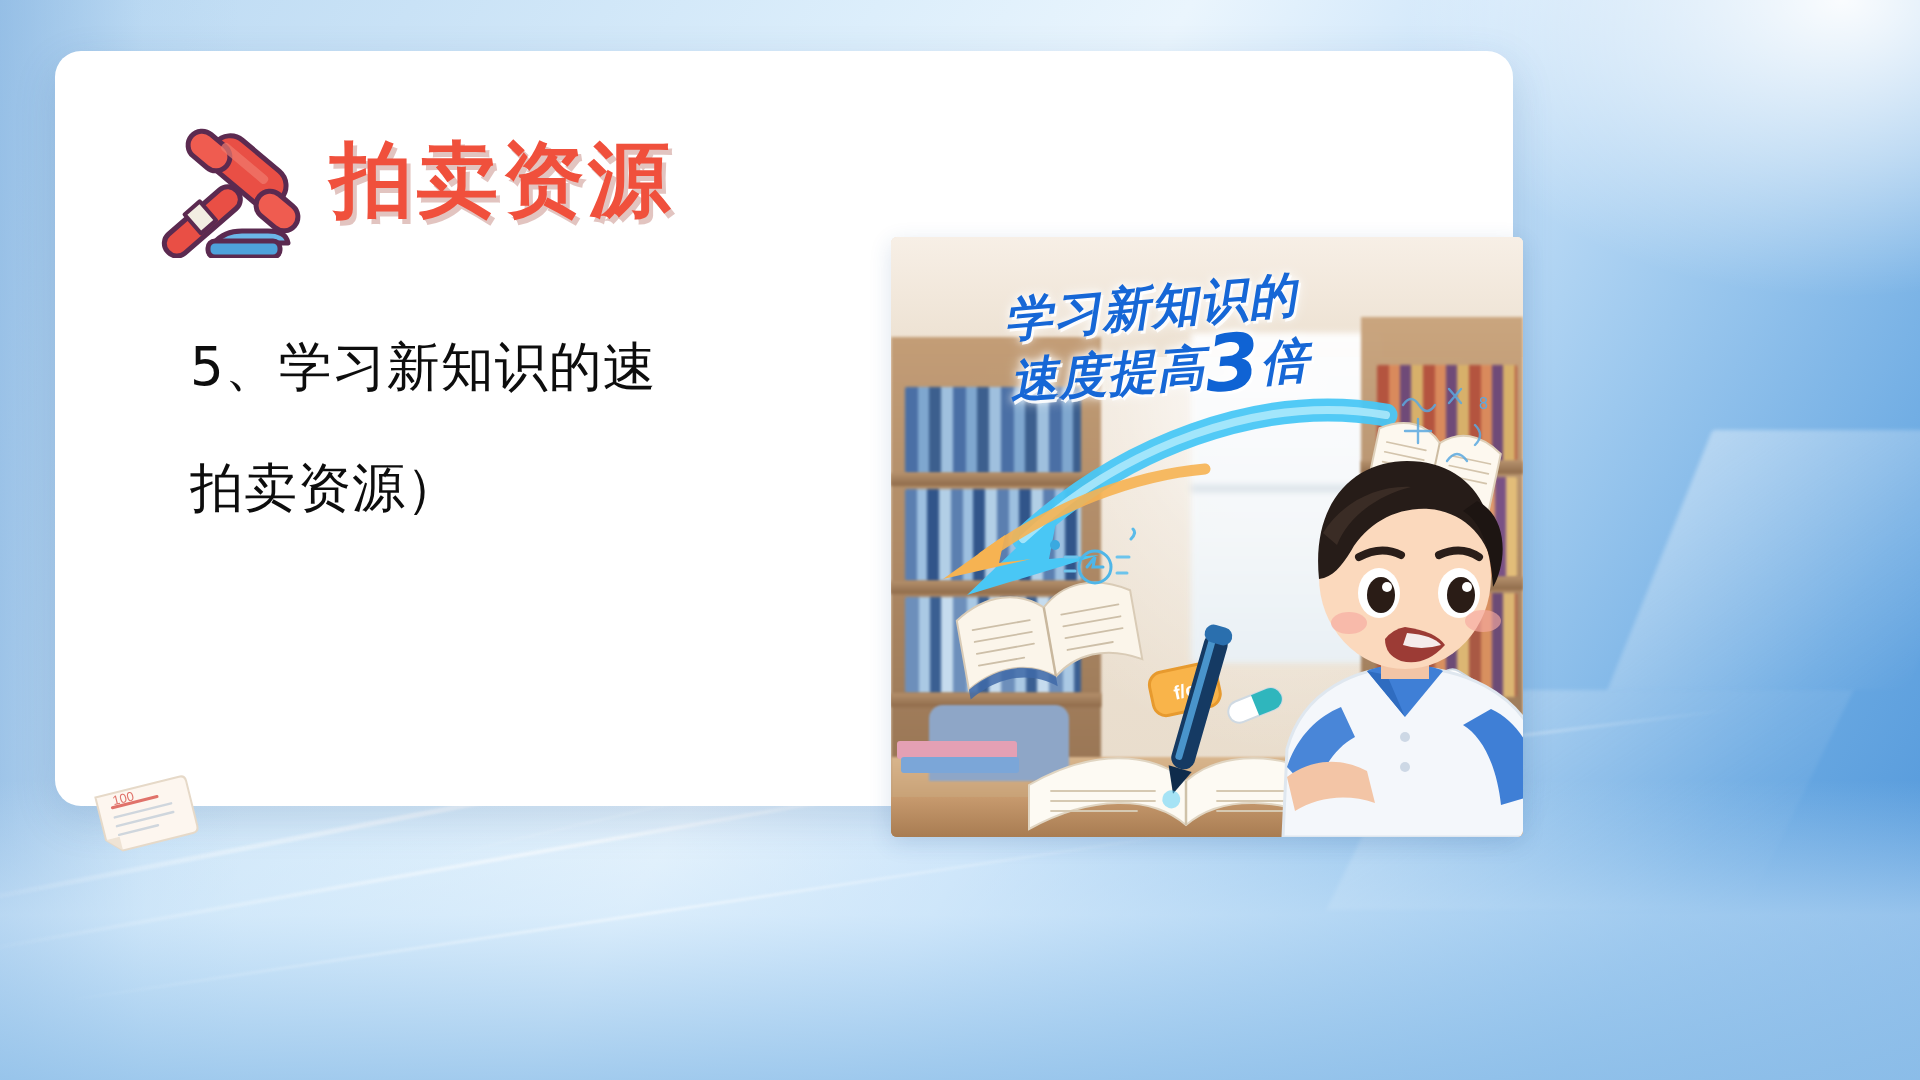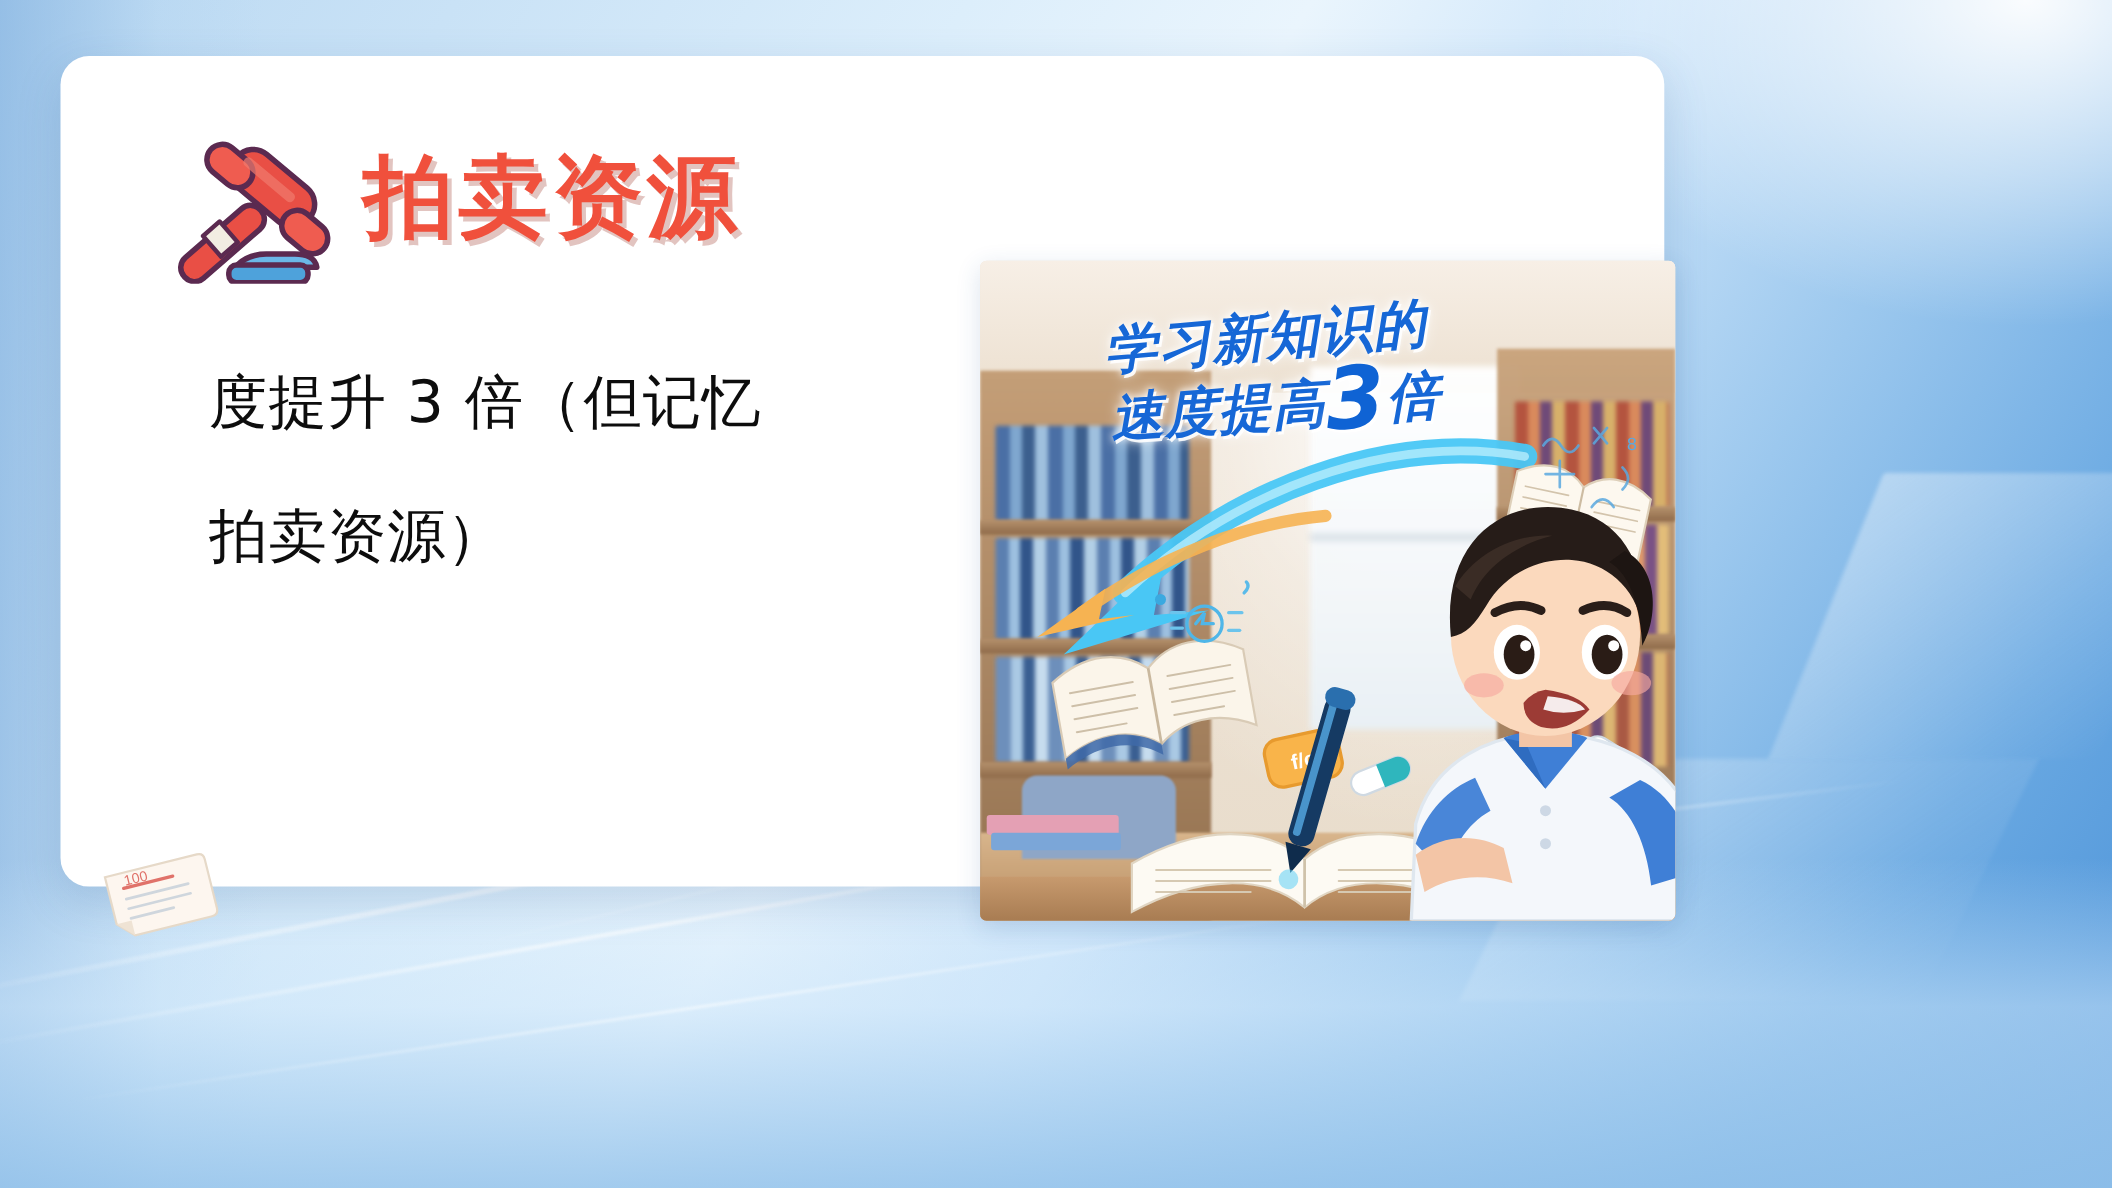--- a/index.html
+++ b/index.html
@@ -122,21 +122,21 @@
 
       <g>
         <path d="M64 120 q10 -12 28 -12 h26 q18 0 20 12 z" fill="#6bb7e8" stroke="#5b2a50" stroke-width="5" stroke-linejoin="round"></path>
         <rect x="58" y="118" width="72" height="16" rx="7" fill="#4ea2db" stroke="#5b2a50" stroke-width="5"></rect>
       </g>
     </svg>
 
     <div class="title">拍卖资源</div>
 
     <div class="body-text">
-      <div class="line">度提升 3 倍（但记忆</div>
+      <div class="line">5、学习新知识的速</div>
       <div class="line">拍卖资源）</div>
     </div>
 
     <svg class="paper" viewBox="0 0 112 90">
       <g transform="rotate(-14 56 45)">
         <path d="M8 16 h86 q6 0 6 6 v46 q0 6 -6 6 h-72 l-14 -14 z" fill="#fdf6ef" stroke="#e6d9c8" stroke-width="2"></path>
         <path d="M8 60 l14 14 v-14 z" fill="#efe3d4"></path>
         <path d="M22 30 h46" stroke="#e0726a" stroke-width="3" stroke-linecap="round"></path>
         <path d="M22 40 h58" stroke="#cfd6dd" stroke-width="2.5" stroke-linecap="round"></path>
         <path d="M22 49 h58" stroke="#cfd6dd" stroke-width="2.5" stroke-linecap="round"></path>

